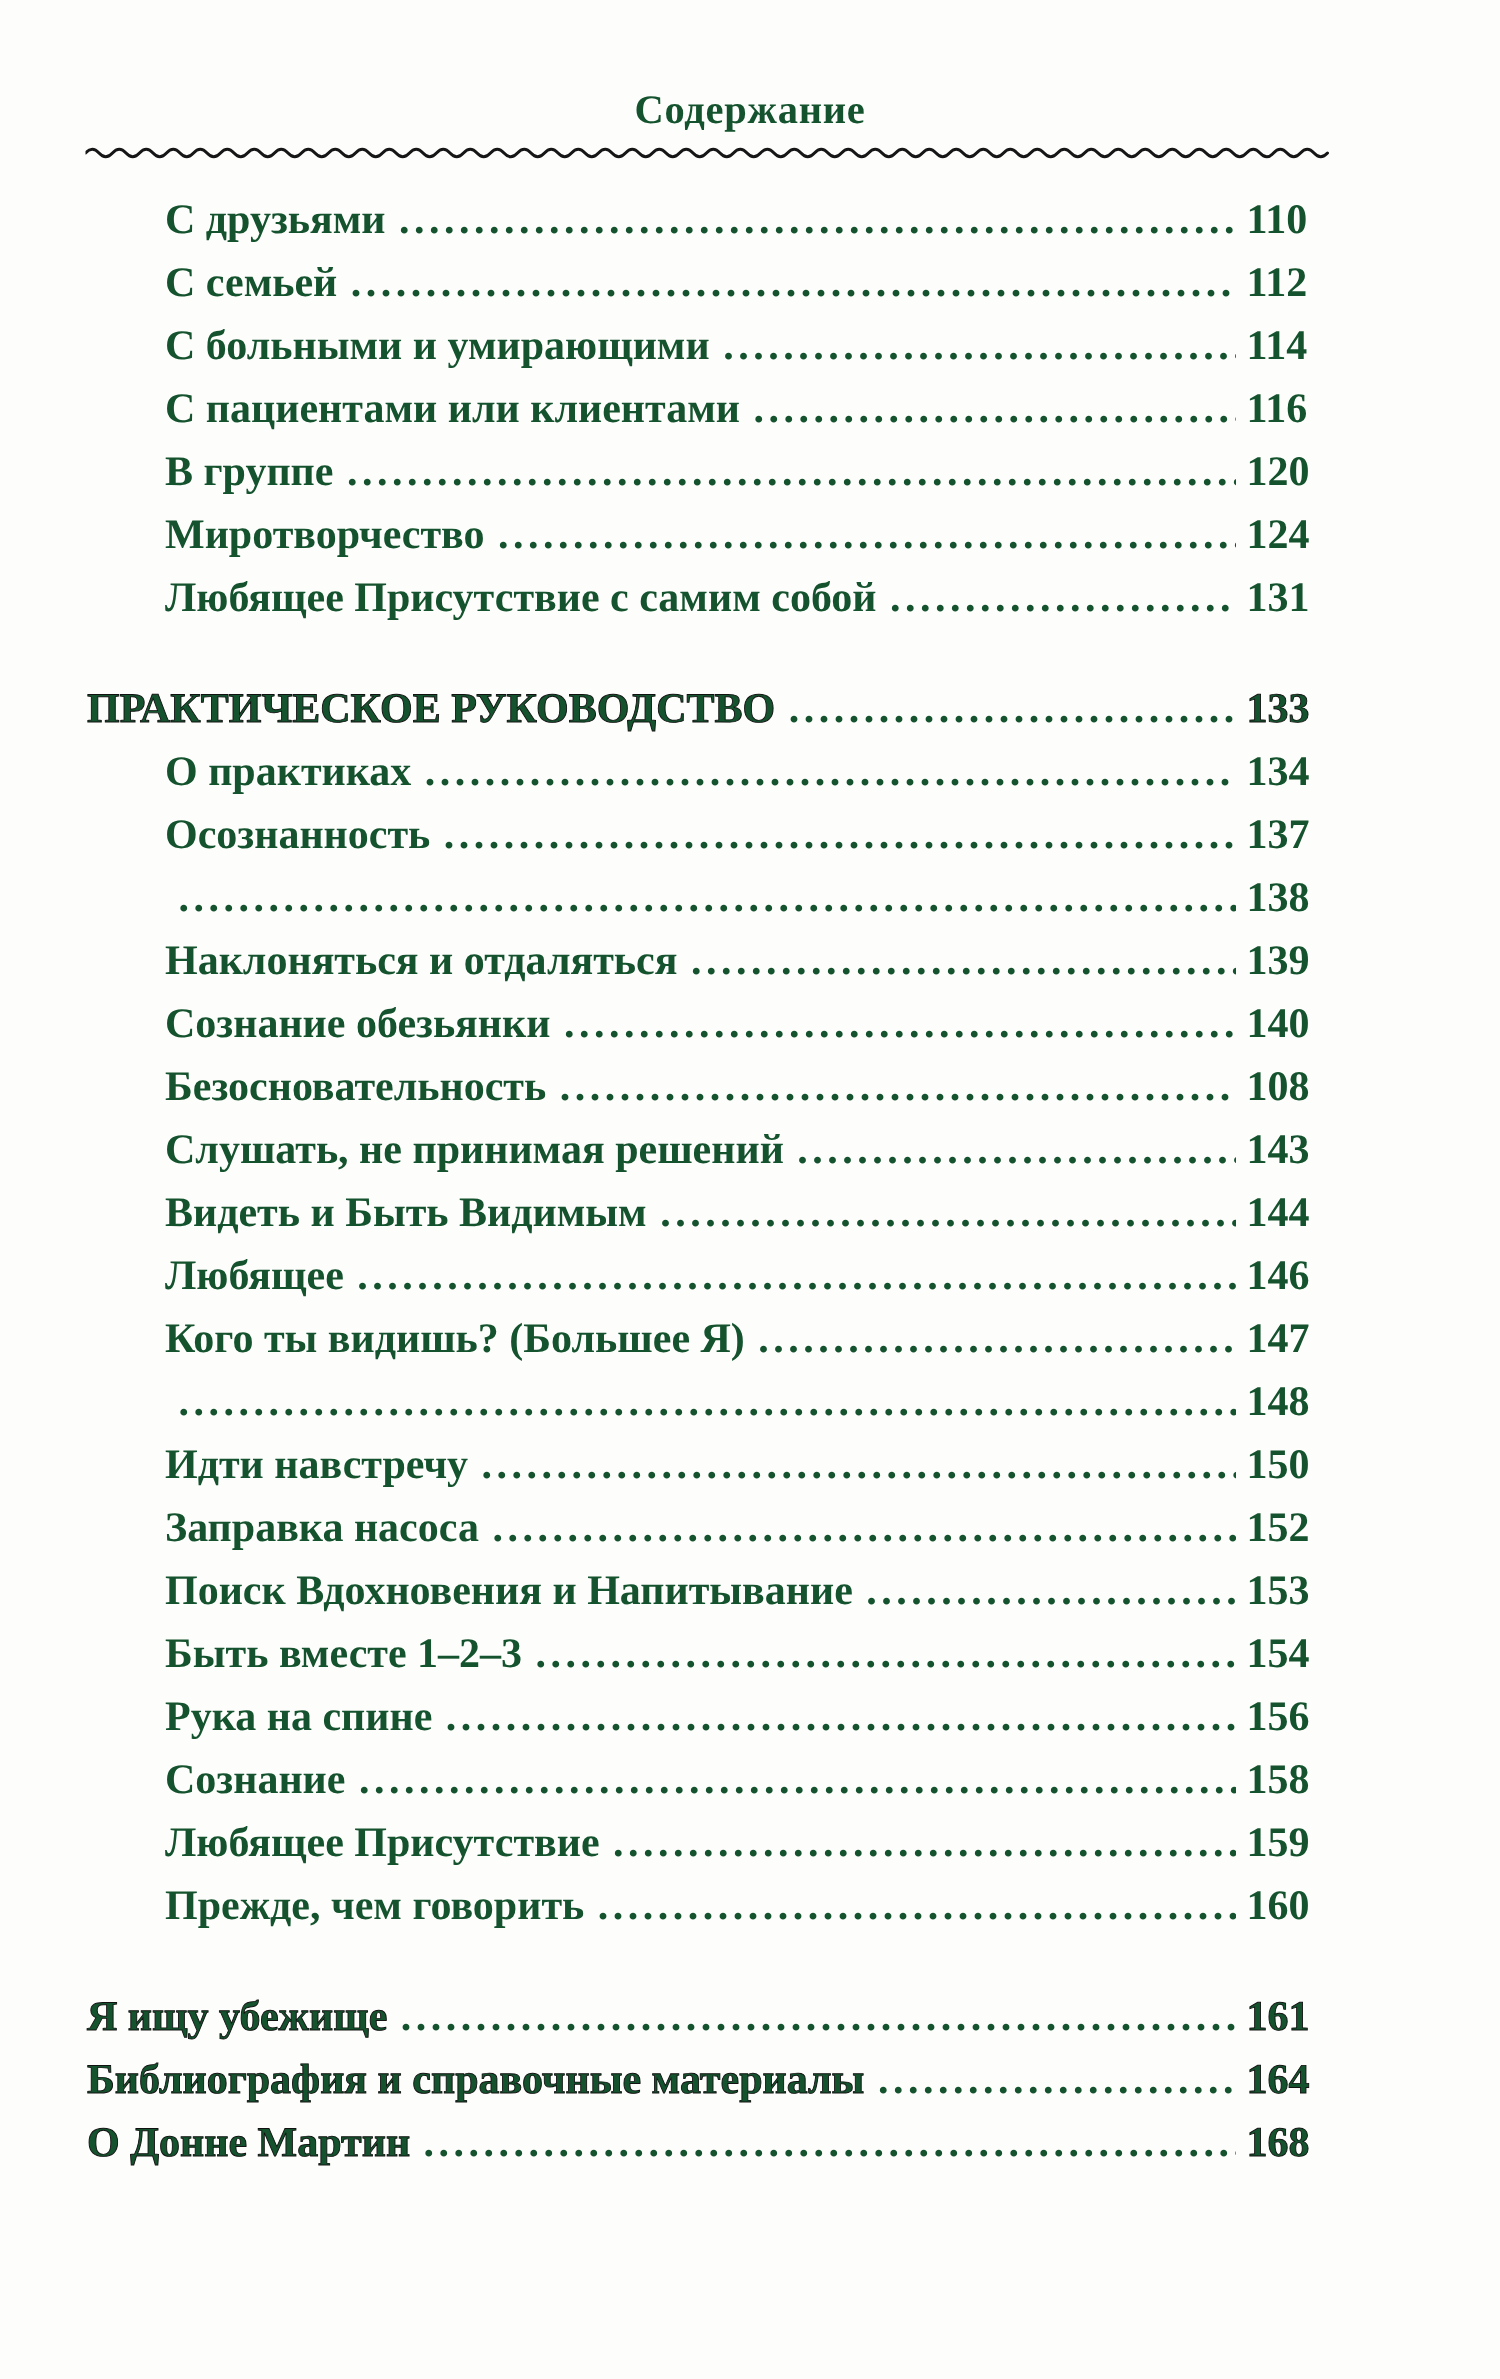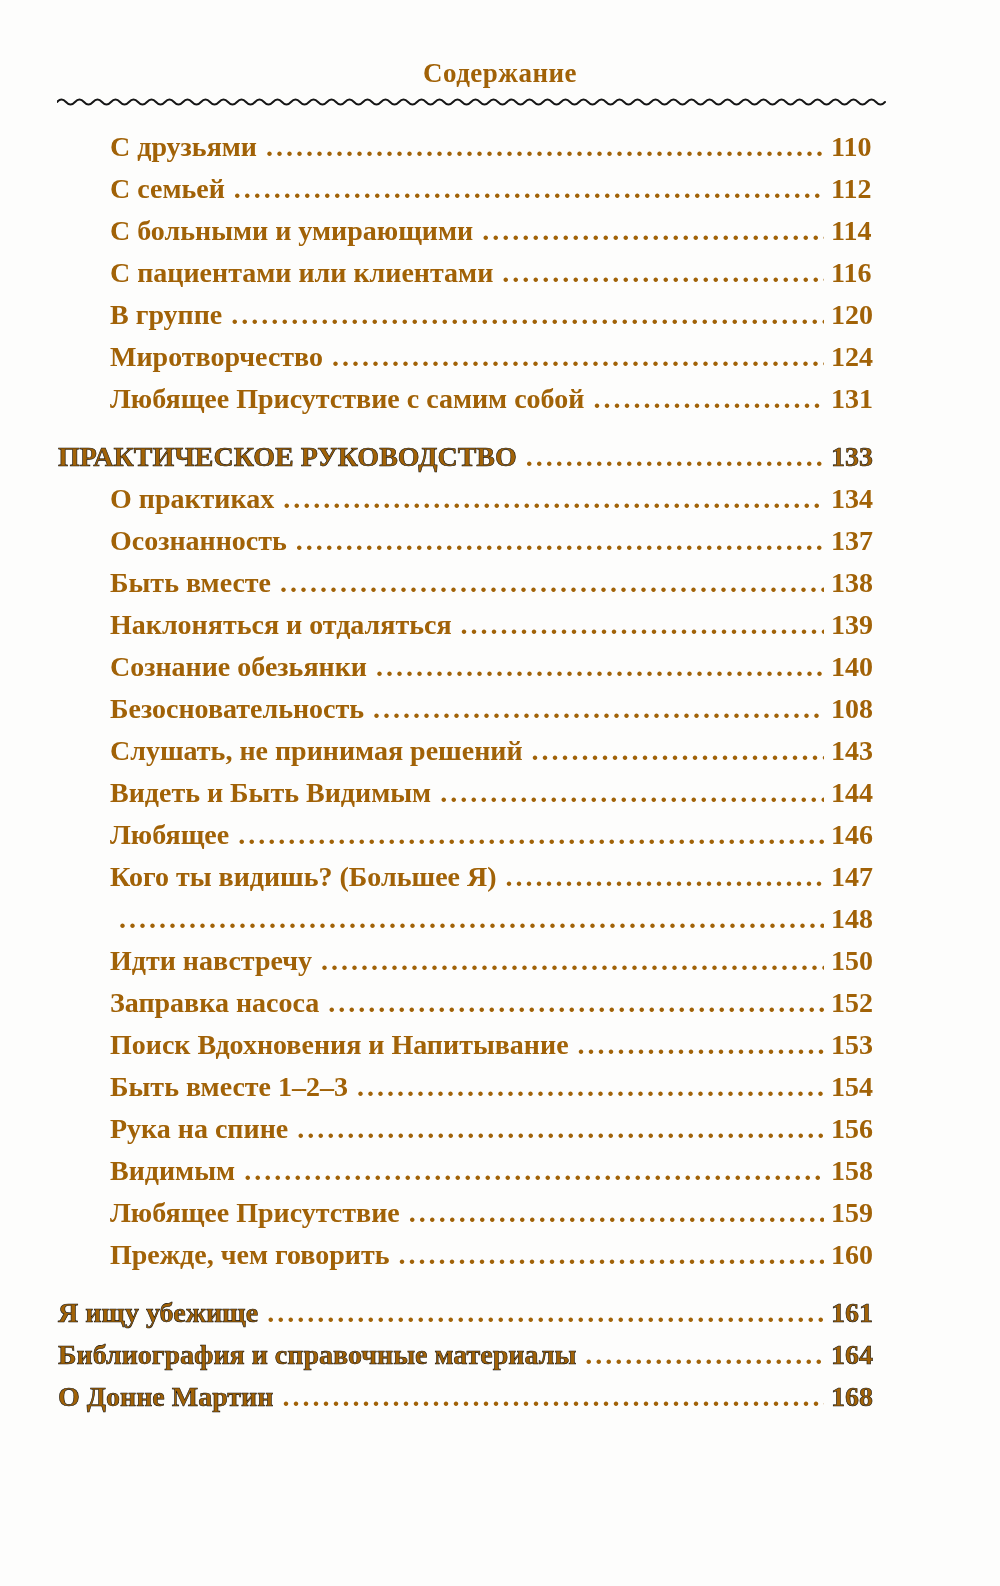--- a/index.html
+++ b/index.html
@@ -5,21 +5,21 @@
   html, body {
     margin: 0;
     padding: 0;
     background: #ffffff;
   }
   .page {
     position: relative;
     width: 1000px;
     height: 1586px;
     background: #fdfdfc;
-    color: #a16207;
+    color: #14532d;
     font-family: "Liberation Serif", "DejaVu Serif", serif;
     overflow: hidden;
   }
   .header {
     position: absolute;
     top: 57px;
     left: 0;
     right: 0;
     text-align: center;
     font-size: 27px;
@@ -32,21 +32,21 @@
     top: 96px;
     left: 57px;
   }
   .toc {
     position: absolute;
     top: 126px;
     left: 58px;
     width: 827px;
   }
   .toc-group + .toc-group {
-    margin-top: 16px;
+    margin-top: 32px;
   }
   .toc-row {
     display: flex;
     align-items: baseline;
     font-size: 28px;
     line-height: 42px;
     font-weight: 700;
     white-space: nowrap;
   }
   .toc-row.sub {
@@ -133,21 +133,20 @@
           <span class="title">О практиках</span>
           <span class="leader"></span>
           <span class="pagenum">134</span>
         </div>
         <div class="toc-row sub">
           <span class="title">Осознанность</span>
           <span class="leader"></span>
           <span class="pagenum">137</span>
         </div>
         <div class="toc-row sub">
-          <span class="title">Быть вместе</span>
           <span class="leader"></span>
           <span class="pagenum">138</span>
         </div>
         <div class="toc-row sub">
           <span class="title">Наклоняться и отдаляться</span>
           <span class="leader"></span>
           <span class="pagenum">139</span>
         </div>
         <div class="toc-row sub">
           <span class="title">Сознание обезьянки</span>
@@ -202,21 +201,21 @@
           <span class="title">Быть вместе 1–2–3</span>
           <span class="leader"></span>
           <span class="pagenum">154</span>
         </div>
         <div class="toc-row sub">
           <span class="title">Рука на спине</span>
           <span class="leader"></span>
           <span class="pagenum">156</span>
         </div>
         <div class="toc-row sub">
-          <span class="title">Видимым</span>
+          <span class="title">Сознание</span>
           <span class="leader"></span>
           <span class="pagenum">158</span>
         </div>
         <div class="toc-row sub">
           <span class="title">Любящее Присутствие</span>
           <span class="leader"></span>
           <span class="pagenum">159</span>
         </div>
         <div class="toc-row sub">
           <span class="title">Прежде, чем говорить</span>

